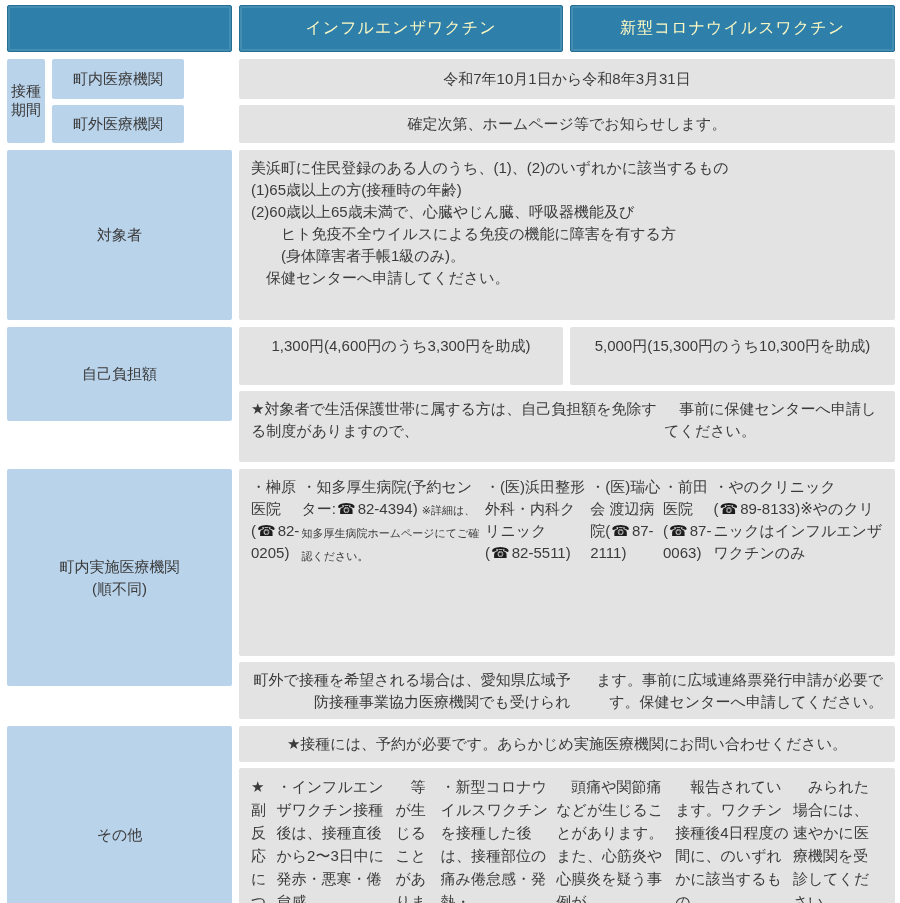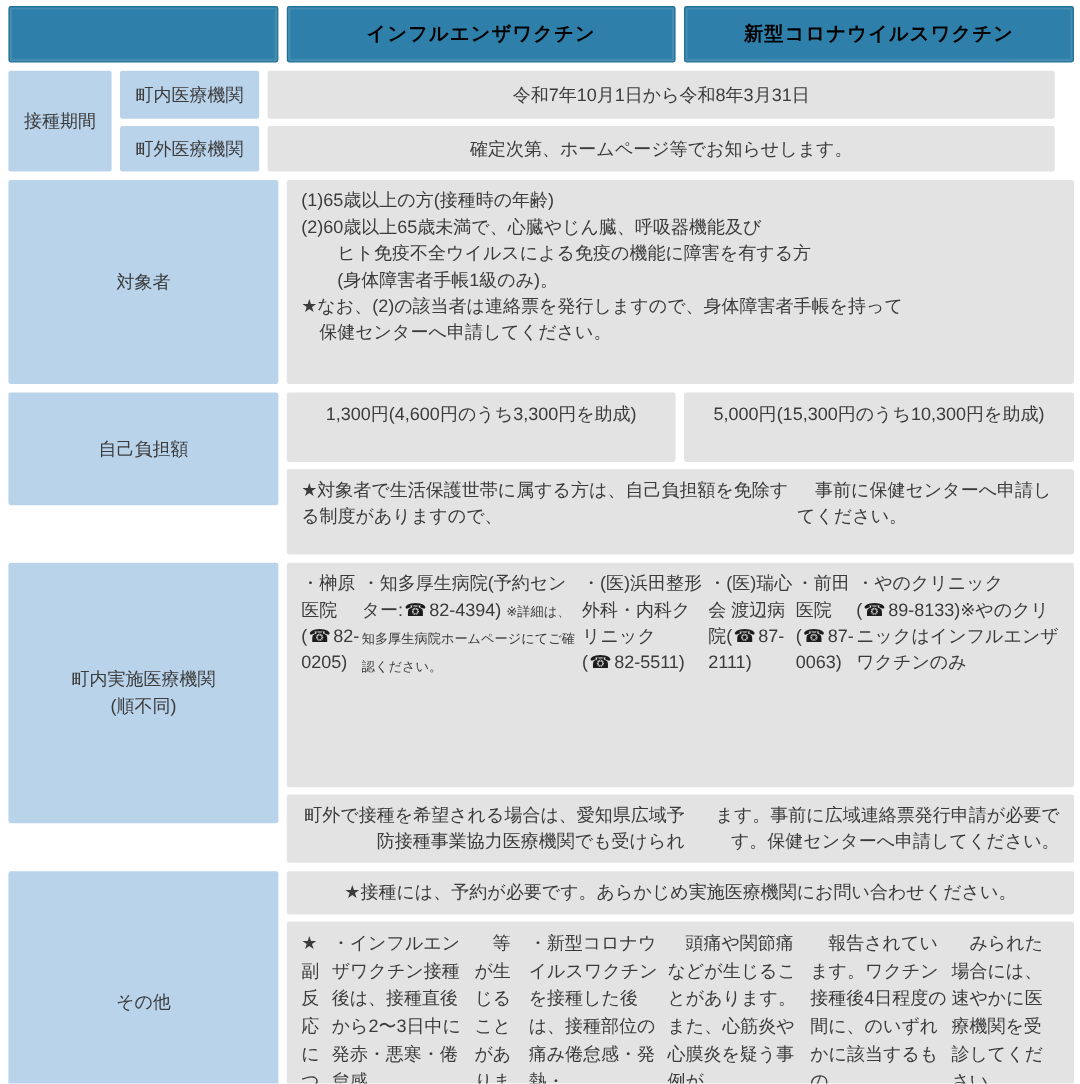--- a/index.html
+++ b/index.html
@@ -11,49 +11,49 @@
   }
   .table { padding:5px 0 0 7px; display:flex; flex-direction:column; gap:7px; width:895px; }
   .row { display:flex; gap:7px; }
   .stack { display:flex; flex-direction:column; gap:6px; }
 
   
   .hcell {
     background:#2e80ab;
     border:1px solid #256f95;
     box-shadow: inset 0 0 0 2px rgba(255,255,255,0.10);
-    color:#000000; font-weight:bold; font-size:16px; letter-spacing:1px;
+    color:#fef9c3; font-weight:normal; font-size:16px; letter-spacing:1px;
     display:flex; align-items:center; justify-content:center;
     border-radius:2px;
   }
   
   .label {
     background:#b9d3eb;
     display:flex; flex-direction:column; align-items:center; justify-content:center;
     text-align:center; font-size:15px; border-radius:2px;
   }
   
   .cell {
     background:#e3e3e3; font-size:15px; border-radius:2px;
   }
-  .cell.center { display:flex; align-items:center; justify-content:center; }
+  .cell.center { display:flex; align-items:center; justify-content:center;margin-left:48px; }
   .cell.vcenter { display:flex; flex-direction:row; justify-content:center; }
   .pad { padding:7px 12px; }
 
   .ln { line-height:22px; white-space:pre-wrap; }
   .ln23 { line-height:23px; white-space:pre-wrap; }
   .ln24 { line-height:24px; white-space:pre-wrap; }
 
   .phone { font-size:15px; color:#1c1c1c; margin:0 2px 0 1px; }
   .small { font-size:11px; }
 
   
   .w-label  { width:225px; }
   .w-labelA { width:86px;  }
-  .w-labelB { width:116px; }
+  .w-labelB { width:132px; }
   .w-col1   { width:324px; }
   .w-col2   { width:325px; }
   .w-full   { width:656px; }
 
   
   .h-header { height:47px; }
   .h-sub1   { height:40px; }
   .h-sub2   { height:38px; }
   .h-target { height:170px; }
   .h-fee    { height:58px; }
@@ -84,25 +84,25 @@
       <div class="row">
         <div class="label w-labelB h-sub2">町外医療機関</div>
         <div class="cell center w-full h-sub2">確定次第、ホームページ等でお知らせします。</div>
       </div>
     </div>
   </div>
 
   <div class="row">
     <div class="label w-label h-target">対象者</div>
     <div class="cell pad w-full h-target">
+      <div class="ln">美浜町に住民登録のある人のうち、(1)、(2)のいずれかに該当するもの</div>
       <div class="ln">(1)65歳以上の方(接種時の年齢)</div>
       <div class="ln">(2)60歳以上65歳未満で、心臓やじん臓、呼吸器機能及び</div>
       <div class="ln">　　ヒト免疫不全ウイルスによる免疫の機能に障害を有する方</div>
       <div class="ln">　　(身体障害者手帳1級のみ)。</div>
-      <div class="ln">★なお、(2)の該当者は連絡票を発行しますので、身体障害者手帳を持って</div>
       <div class="ln">　保健センターへ申請してください。</div>
     </div>
   </div>
 
   <div class="row">
     <div class="label w-label" style="height:94px">自己負担額</div>
     <div class="stack">
       <div class="row">
         <div class="cell vcenter pad w-col1 h-fee">
           <div class="ln24">1,300円</div>

